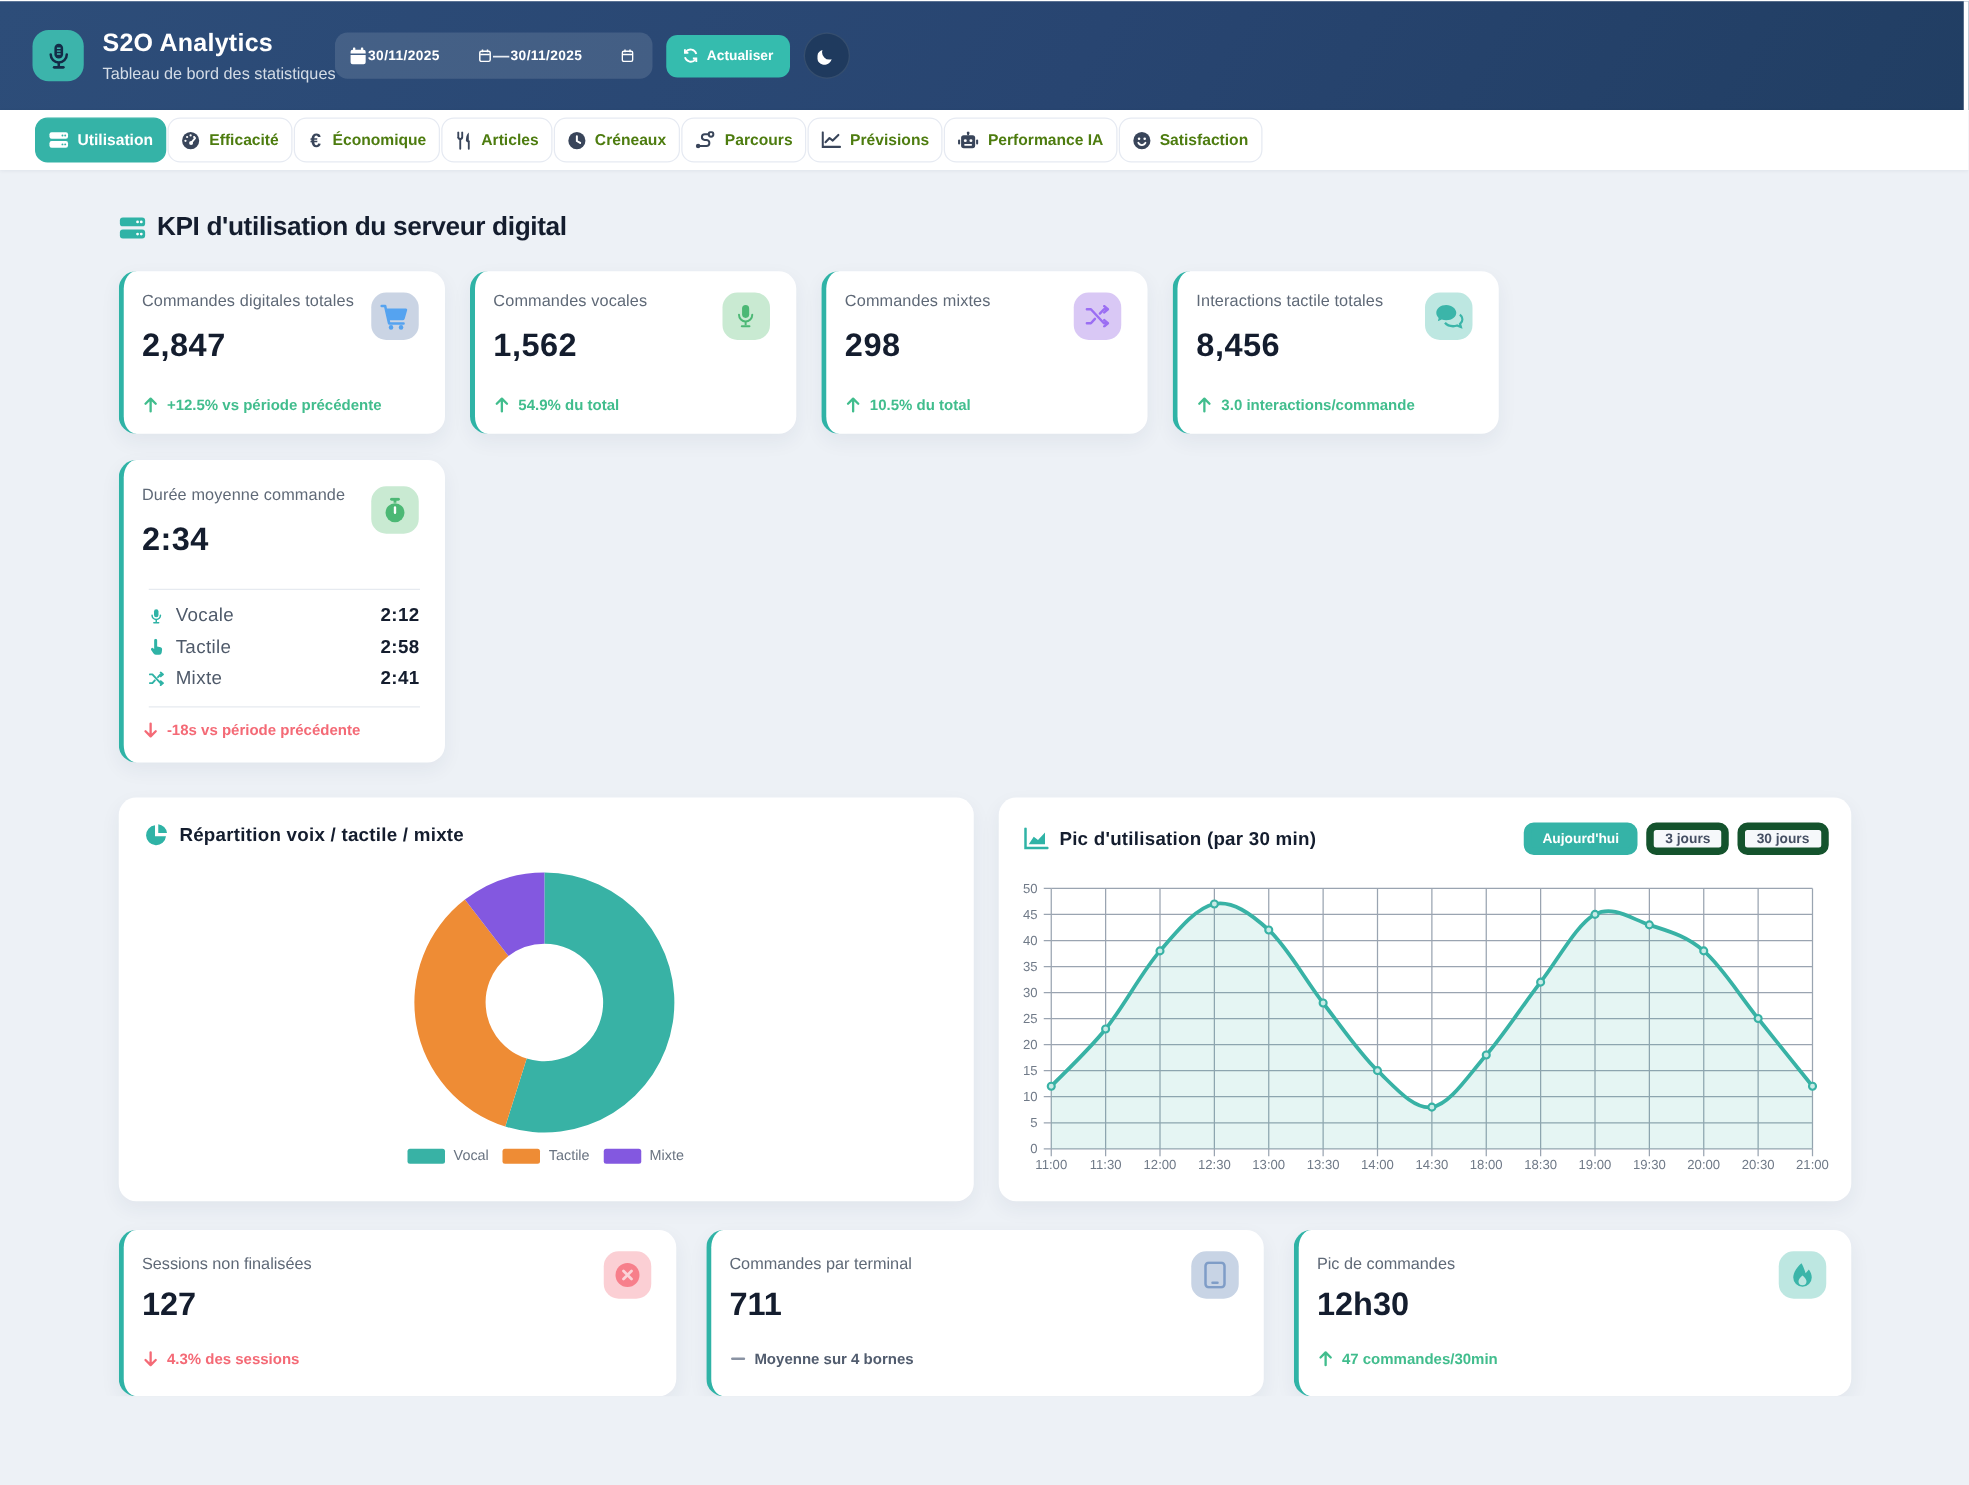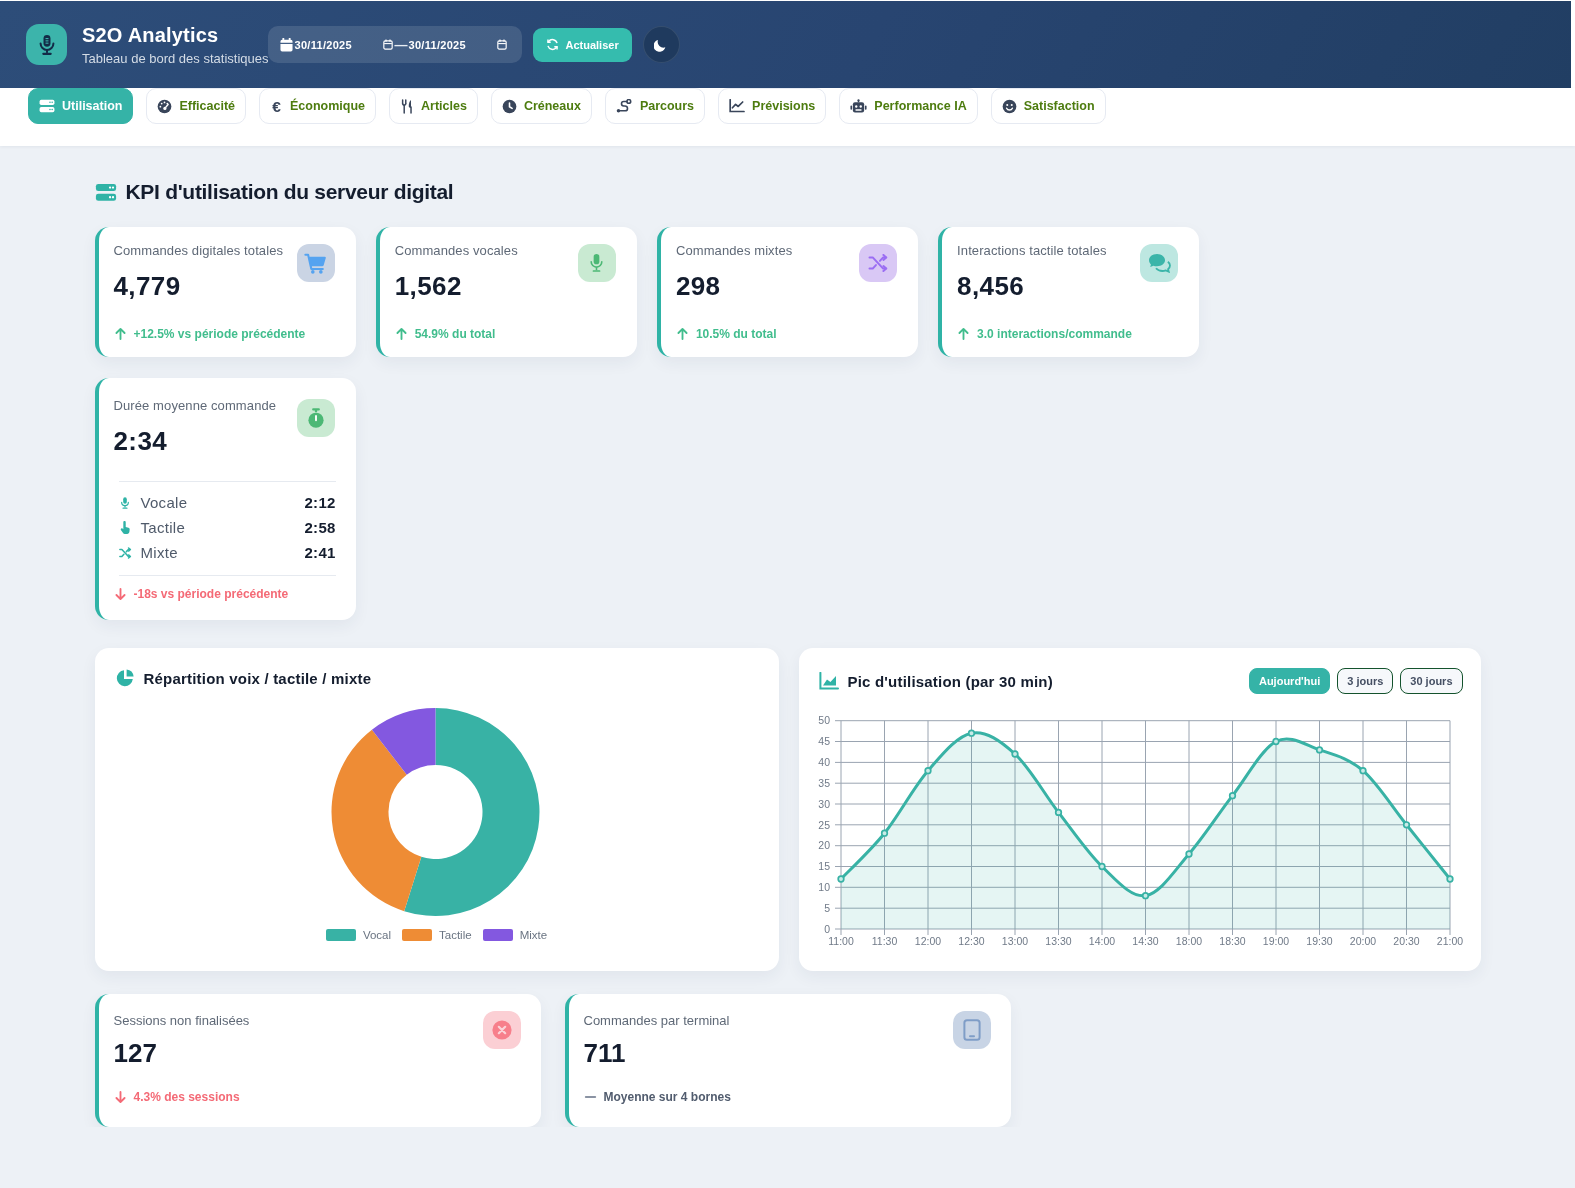--- a/index.html
+++ b/index.html
@@ -42,22 +42,22 @@
   color:#fff; font-family:inherit; font-size:11px; font-weight:bold;
   display:flex; align-items:center; gap:6px; padding:0 13px; cursor:pointer;
 }
 .moon {
   width:37px; height:37px; border-radius:50%;
   background:#1f3a5e; border:1px solid rgba(255,255,255,0.10);
   display:flex; align-items:center; justify-content:center;
 }
 
 .tabs {
-  background:#fff; height:58px; display:flex; 
-  padding:0 28px; gap:13px;
+  background:#fff; height:48px; display:flex; align-items:center;
+  padding:0 28px; gap:1px;
   box-shadow:0 1px 3px rgba(20,40,70,0.06);
   position:relative;
 }
 .tab {
   height:36px; display:flex; align-items:center; gap:7px;
   padding:0 10px; border-radius:10px; background:#fff;
   border:1px solid #e6eaf2; color:#4d7c0f;
   font-family:inherit; font-size:12.5px; font-weight:bold; cursor:pointer;
   white-space:nowrap;
 }
@@ -107,21 +107,21 @@
   display:flex; align-items:center; height:25px; font-size:15px; color:#4f5a6a; letter-spacing:0.3px;
 }
 .bd-row .bd-ic { width:13px; display:flex; margin-right:9px; }
 .bd-row b { margin-left:auto; color:#141d2e; font-size:15px; }
 .chart-card { height:323px; padding:20px 18px 0 20px; }
 .chart-head { display:flex; align-items:center; gap:9px; font-size:15px; font-weight:bold; color:#141d2e; letter-spacing:0.2px; }
 .chart-btns { margin-left:auto; display:flex; gap:7px; }
 .cbtn {
   height:26px; padding:0 9px; border-radius:8px; font-family:inherit;
   font-size:11px; font-weight:bold; color:#454f63;
-  background:#f6f8fb; border:1px solid #14532d; cursor:pointer;
+  background:#f6f8fb; border:6px solid #14532d; cursor:pointer;
 }
 .cbtn.active { background:#35b3a7; border-color:#35b3a7; color:#fff; }
 .legend { position:absolute; bottom:30px; left:0; right:0; display:flex; justify-content:center; gap:11px; }
 .legend span { display:flex; align-items:center; gap:7px; font-size:11.5px; color:#6a7482; }
 .legend i { width:30px; height:12px; border-radius:2px; display:inline-block; }
 .bot { height:133px; padding:19px 20px 0 15px; border-left:4px solid #2fb3a6; }
 .bot .t { font-size:13px; line-height:15px; color:#5f6977; }
 .bot .v { font-size:26px; line-height:26px; font-weight:bold; color:#141d2e; margin-top:12px; }
 .bot .icon { position:absolute; top:17px; right:20px; width:38px; height:38px; border-radius:12px; display:flex; align-items:center; justify-content:center; }
 .bot .trend { bottom:23px; }
@@ -250,21 +250,21 @@
         <rect x="0.5" y="0.8" width="17" height="6" rx="2" fill="#2fb3a6"></rect>
         <rect x="0.5" y="9" width="17" height="6" rx="2" fill="#2fb3a6"></rect>
         <circle cx="12.4" cy="3.8" r="0.95" fill="#fff"></circle>
         <circle cx="14.9" cy="3.8" r="0.95" fill="#fff"></circle>
         <circle cx="12.4" cy="12" r="0.95" fill="#fff"></circle>
         <circle cx="14.9" cy="12" r="0.95" fill="#fff"></circle>
       </svg> KPI d'utilisation du serveur digital</div>
   <div class="grid5">
     <div class="card kpi">
       <div class="t">Commandes digitales totales</div>
-      <div class="v">4,779</div>
+      <div class="v">2,847</div>
       <div class="icon" style="background:#cad4e4">
           <svg width="23" height="21" viewBox="0 0 24 22">
             <path d="M1.4 0.8 h2.9 a1.1 1.1 0 0 1 1.05 0.85 L5.8 3.9 H21.6 a1.15 1.15 0 0 1 1.1 1.5 l-2.05 7.2 a1.8 1.8 0 0 1 -1.75 1.3 H8.2 l0.35 1.7 H19.7 a1.05 1.05 0 1 1 0 2.1 H7.8 a1.35 1.35 0 0 1 -1.3 -1.05 L3.4 3 H1.4 a1.1 1.1 0 0 1 0 -2.2 Z" fill="#55a3f0"></path>
             <circle cx="9.2" cy="19.8" r="1.9" fill="#55a3f0"></circle>
             <circle cx="17.6" cy="19.8" r="1.9" fill="#55a3f0"></circle>
           </svg>
         </div>
       <div class="trend up"><svg width="13" height="14" viewBox="0 0 14 15">
             <path d="M7 13 V2.4 M2.6 6.4 L7 2 L11.4 6.4" fill="none" stroke="#41bd8d" stroke-width="2" stroke-linecap="round" stroke-linejoin="round"></path>
           </svg> +12.5% vs période précédente</div>
@@ -516,14 +516,26 @@
       <div class="icon" style="background:#c8d4e5">
           <svg width="18" height="22" viewBox="0 0 18 22">
             <rect x="1.4" y="1.2" width="15.2" height="19.6" rx="2.6" fill="none" stroke="#7f9dc7" stroke-width="2"></rect>
             <line x1="7" y1="17.2" x2="11" y2="17.2" stroke="#7f9dc7" stroke-width="2" stroke-linecap="round"></line>
           </svg>
         </div>
       <div class="trend flat"><svg width="13" height="14" viewBox="0 0 14 15">
             <line x1="2" y1="7.5" x2="12" y2="7.5" stroke="#8a93a3" stroke-width="2.2" stroke-linecap="round"></line>
           </svg> Moyenne sur 4 bornes</div>
     </div>
+    <div class="card bot">
+      <div class="t">Pic de commandes</div>
+      <div class="v">12h30</div>
+      <div class="icon" style="background:#bde7e1">
+          <svg width="18" height="21" viewBox="0 0 18 21">
+            <path d="M8.2 0.6 C4.8 3.4 1.6 8 1.6 12 a7.4 7.4 0 0 0 14.8 0 c0 -2.2 -1 -4.6 -2.3 -6.4 L11.5 8.6 C10.7 6 9.6 3 8.2 0.6 Z M9 18.2 a3.2 3.2 0 0 1 -3.2 -3.2 c0 -1.4 1.3 -3.1 3.2 -4.7 c1.9 1.6 3.2 3.3 3.2 4.7 A3.2 3.2 0 0 1 9 18.2 Z" fill="#3bb5a9"></path>
+          </svg>
+        </div>
+      <div class="trend up"><svg width="13" height="14" viewBox="0 0 14 15">
+            <path d="M7 13 V2.4 M2.6 6.4 L7 2 L11.4 6.4" fill="none" stroke="#41bd8d" stroke-width="2" stroke-linecap="round" stroke-linejoin="round"></path>
+          </svg> 47 commandes/30min</div>
+    </div>
   </div>
 </main>
 
 </body></html>

